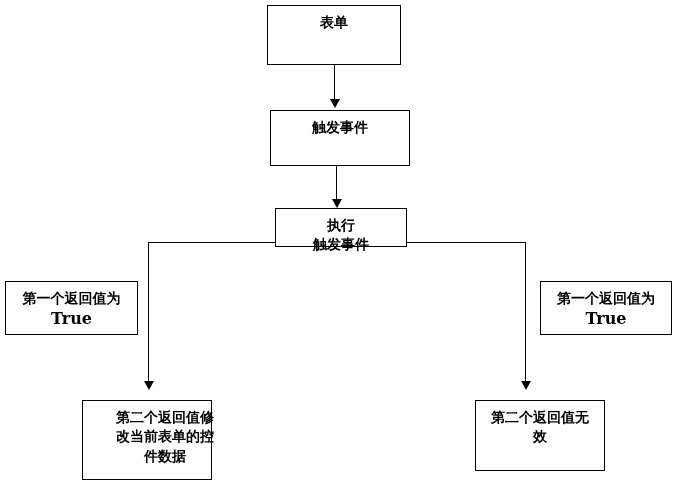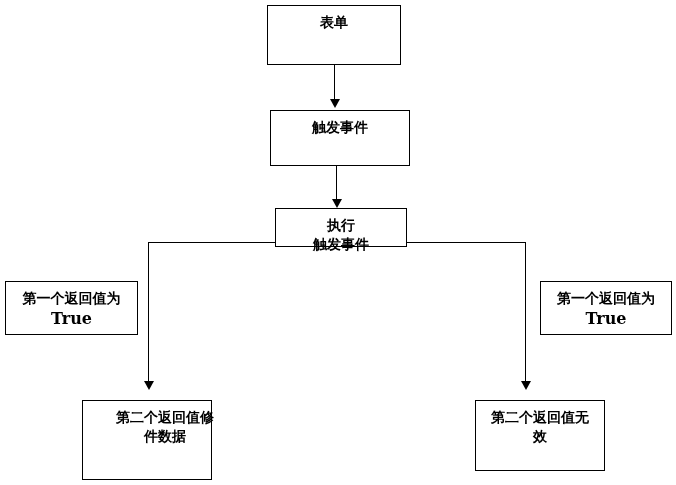--- a/index.html
+++ b/index.html
@@ -98,20 +98,21 @@
     <span class="line serif">True</span>
   </div>
 
   <div class="node pad-top" style="left:540px; top:281px; width:132px; height:54px;">
     <span class="line">第一个返回值为</span>
     <span class="line serif">True</span>
   </div>
 
   <div class="node pad-top" style="left:82px; top:400px; width:130px; height:80px;padding-left:36px;">
     <span class="line">第二个返回值修</span>
+    <span class="line">改当前表单的控</span>
     <span class="line">件数据</span>
   </div>
 
   <div class="node pad-top" style="left:460px; top:400px; width:130px; height:71px;margin-left:15px;">
     <span class="line">第二个返回值无</span>
     <span class="line">效</span>
   </div>
 
 </div>
 

